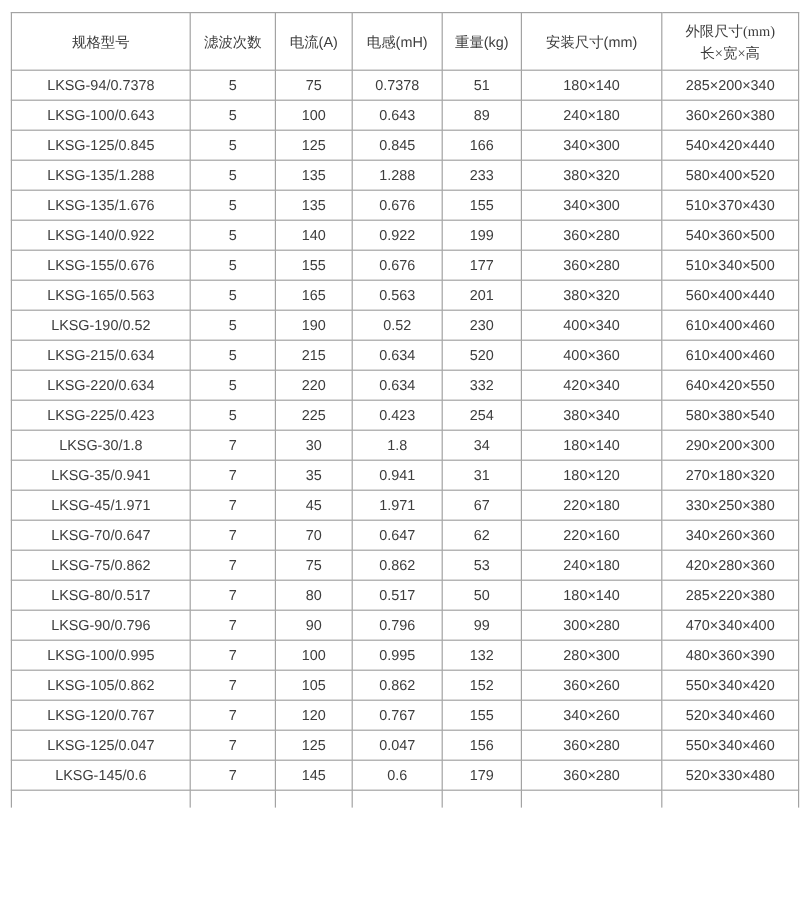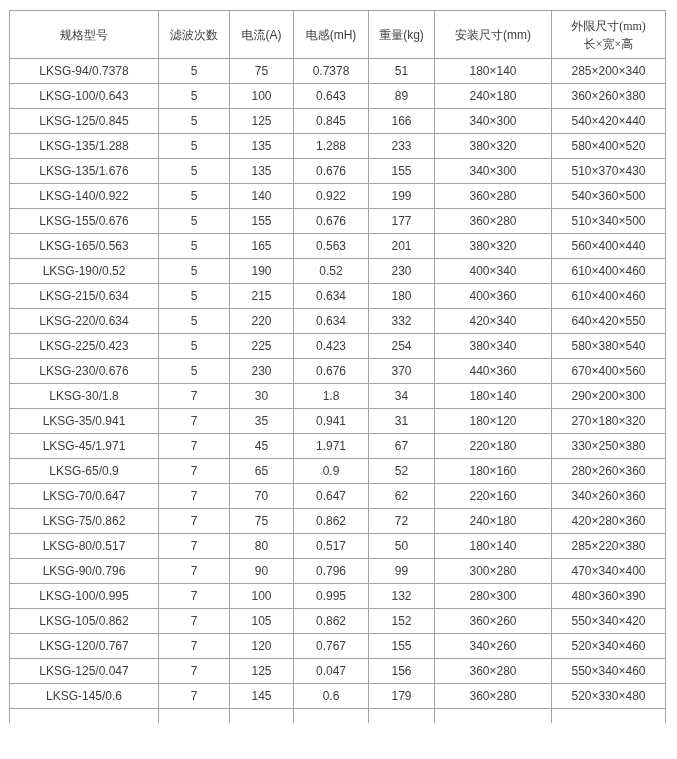--- a/index.html
+++ b/index.html
@@ -163,21 +163,21 @@
           <td>0.52</td>
           <td>230</td>
           <td>400×340</td>
           <td>610×400×460</td>
         </tr>
         <tr>
           <td>LKSG-215/0.634</td>
           <td>5</td>
           <td>215</td>
           <td>0.634</td>
-          <td>180</td>
+          <td>520</td>
           <td>400×360</td>
           <td>610×400×460</td>
         </tr>
         <tr>
           <td>LKSG-220/0.634</td>
           <td>5</td>
           <td>220</td>
           <td>0.634</td>
           <td>332</td>
           <td>420×340</td>
@@ -186,29 +186,20 @@
         <tr>
           <td>LKSG-225/0.423</td>
           <td>5</td>
           <td>225</td>
           <td>0.423</td>
           <td>254</td>
           <td>380×340</td>
           <td>580×380×540</td>
         </tr>
         <tr>
-          <td>LKSG-230/0.676</td>
-          <td>5</td>
-          <td>230</td>
-          <td>0.676</td>
-          <td>370</td>
-          <td>440×360</td>
-          <td>670×400×560</td>
-        </tr>
-        <tr>
           <td>LKSG-30/1.8</td>
           <td>7</td>
           <td>30</td>
           <td>1.8</td>
           <td>34</td>
           <td>180×140</td>
           <td>290×200×300</td>
         </tr>
         <tr>
           <td>LKSG-35/0.941</td>
@@ -222,43 +213,34 @@
         <tr>
           <td>LKSG-45/1.971</td>
           <td>7</td>
           <td>45</td>
           <td>1.971</td>
           <td>67</td>
           <td>220×180</td>
           <td>330×250×380</td>
         </tr>
         <tr>
-          <td>LKSG-65/0.9</td>
-          <td>7</td>
-          <td>65</td>
-          <td>0.9</td>
-          <td>52</td>
-          <td>180×160</td>
-          <td>280×260×360</td>
-        </tr>
-        <tr>
           <td>LKSG-70/0.647</td>
           <td>7</td>
           <td>70</td>
           <td>0.647</td>
           <td>62</td>
           <td>220×160</td>
           <td>340×260×360</td>
         </tr>
         <tr>
           <td>LKSG-75/0.862</td>
           <td>7</td>
           <td>75</td>
           <td>0.862</td>
-          <td>72</td>
+          <td>53</td>
           <td>240×180</td>
           <td>420×280×360</td>
         </tr>
         <tr>
           <td>LKSG-80/0.517</td>
           <td>7</td>
           <td>80</td>
           <td>0.517</td>
           <td>50</td>
           <td>180×140</td>

